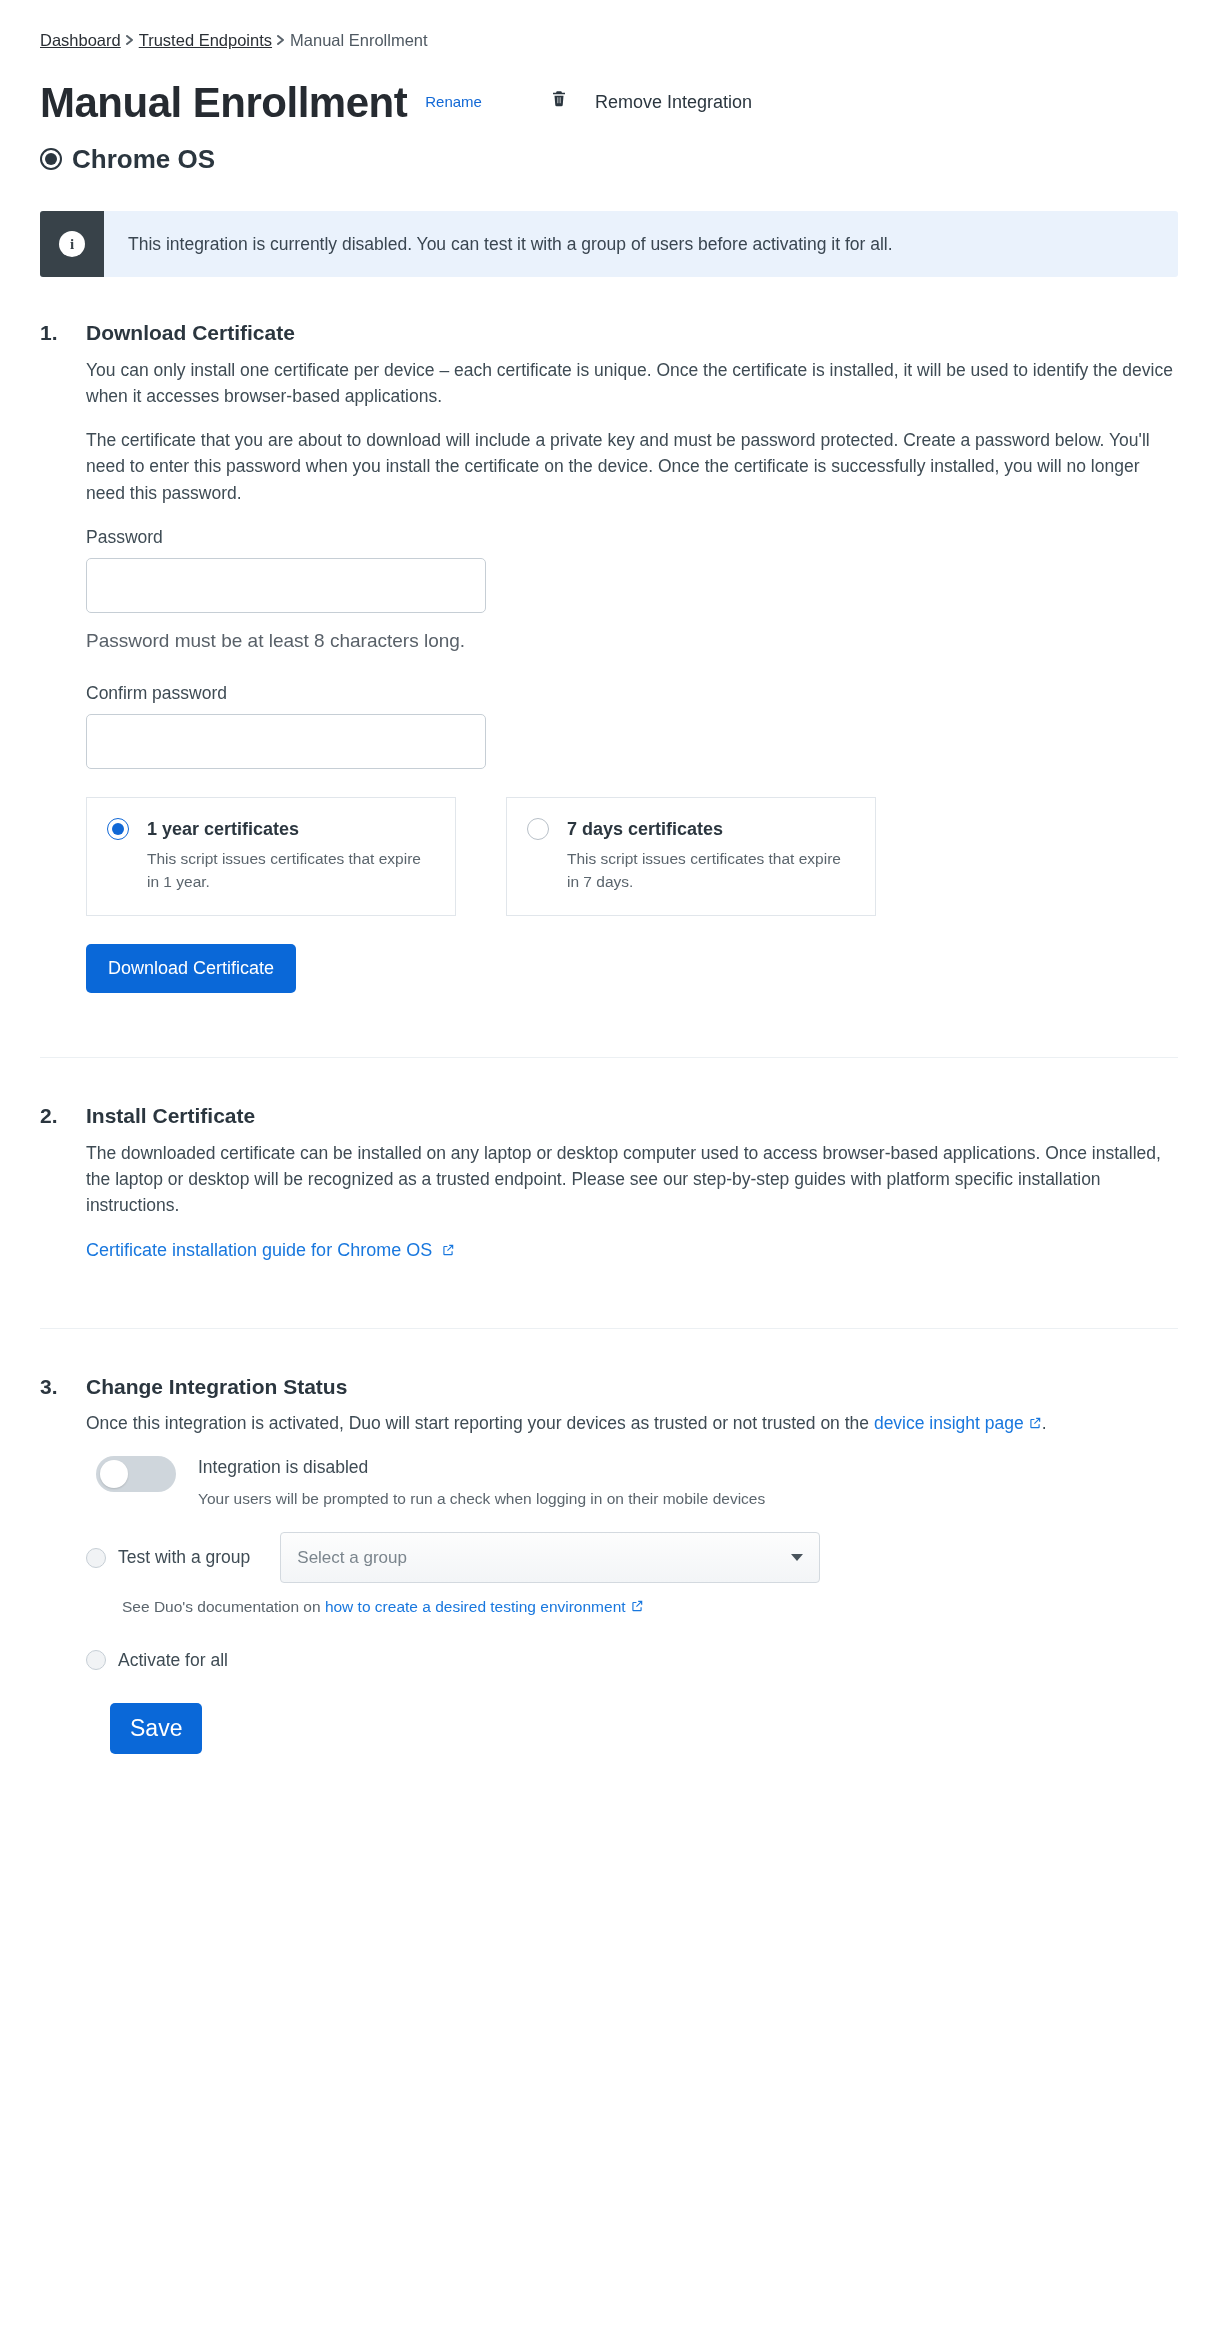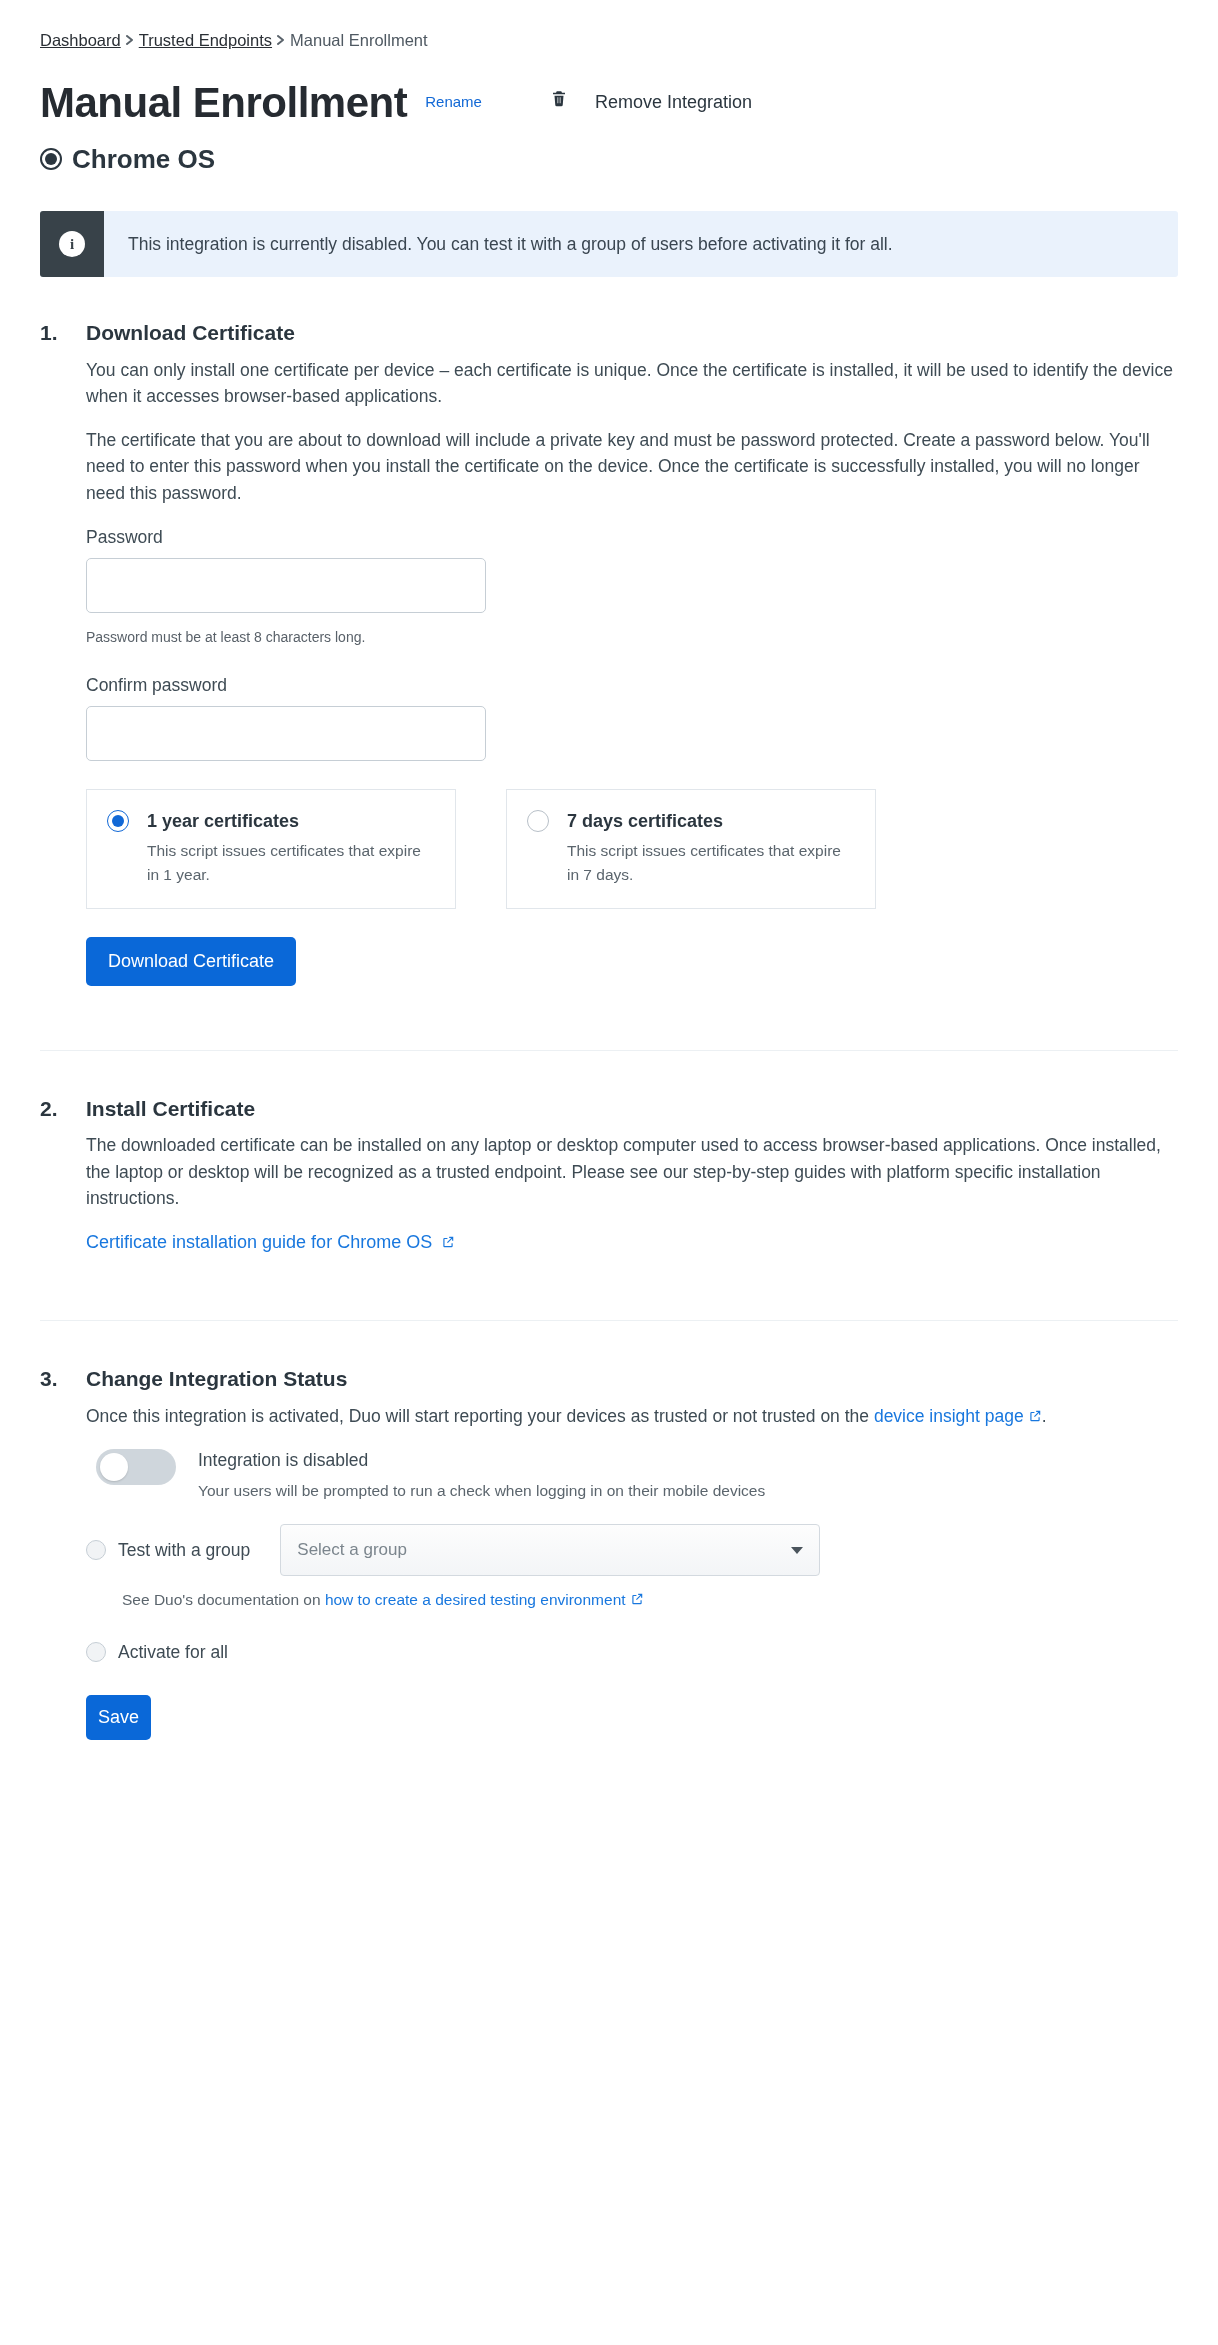--- a/index.html
+++ b/index.html
@@ -30,30 +30,30 @@
   .info-banner .icon-box { background:#384249; width:64px; display:flex; align-items:center; justify-content:center;}
   .info-banner .icon-circle { width:26px; height:26px; background:#fff; color:#384249; border-radius:50%; display:flex; align-items:center; justify-content:center; font-weight:800; font-size:15px; font-family: Georgia, serif;}
   .info-banner .msg { padding:20px 24px; font-size:17.5px; color:#3a4651; flex:1;}
   .step { display:flex; gap:24px; margin-bottom:20px;}
   .step-num { font-size:21px; font-weight:700; color:#2b363f; min-width:22px; text-align:left;}
   .step-body { flex:1; }
   .step-heading { font-size:21px; font-weight:700; margin:0 0 8px 0; color:#2b363f;}
   .step-body p { margin:0 0 18px 0; color:#3e4b54; font-size:17.5px; }
   .label { font-size:17.5px; color:#3e4b54; margin-bottom:8px; display:block;}
   .text-input { width:400px; max-width:100%; height:55px; border:1px solid #c6ced5; border-radius:5px; font-size:16px; padding:0 12px; background:#fff;}
-  .hint { font-size:14px; color:#596169; margin-top:14px; margin-bottom:24px;}
+  .hint { font-size:19px; color:#596169; margin-top:14px; margin-bottom:24px;}
   .cards { display:flex; gap:50px; margin-top:10px; margin-bottom:28px; flex-wrap:wrap;}
   .card { border:1px solid #e1e6eb; border-radius:0; padding:18px 22px 22px 20px; width:370px; display:flex; gap:18px; align-items:flex-start;}
   .card .radio { width:22px; height:22px; border:1px solid #b8c0c8; border-radius:50%; margin-top:2px; display:flex; align-items:center; justify-content:center; flex-shrink:0; cursor:pointer;}
   .card .radio.selected { border-color:#1168d6; }
   .card .radio.selected::after { content:''; width:12px; height:12px; background:#1168d6; border-radius:50%;}
   .card .card-title { font-size:18px; font-weight:700; color:#2b363f; margin-bottom:4px;}
   .card .card-desc { font-size:15.5px; color:#5b656d;}
   .btn-primary { background:#0a68d8; color:#fff; border:none; border-radius:5px; padding:14px 22px; font-size:18px; font-weight:500; cursor:pointer;}
-  .btn-primary.small { padding:12px 12px; font-size:18px;}
+  .btn-primary.small { padding:12px 20px; font-size:23px;margin-left:24px;}
   hr.divider { border:none; border-top:1px solid #ecf0f3; margin:64px 0 42px 0;}
   .link-inline { color:#1877de; }
   .ext-icon { display:inline-block; width:14px; height:14px; vertical-align:-1px; margin-left:4px;}
   .ext-icon svg{ width:100%; height:100%; stroke:#1877de; fill:none; stroke-width:2;}
   .status-opt { display:flex; gap:22px; align-items:flex-start; margin-bottom:22px;}
   .toggle { width:80px; height:36px; background:#cfd6dc; border-radius:20px; position:relative; flex-shrink:0; margin-top:2px; cursor:pointer;}
   .toggle::after { content:''; width:28px; height:28px; background:#fff; border-radius:50%; position:absolute; top:4px; left:4px; box-shadow:0 1px 2px rgba(0,0,0,0.15);}
   .status-title { font-size:17.5px; color:#3e4b54; margin-bottom:6px;}
   .status-desc { font-size:15.5px; color:#5b656d;}
   .radio-row { display:flex; align-items:center; gap:12px; margin-bottom:12px;}

